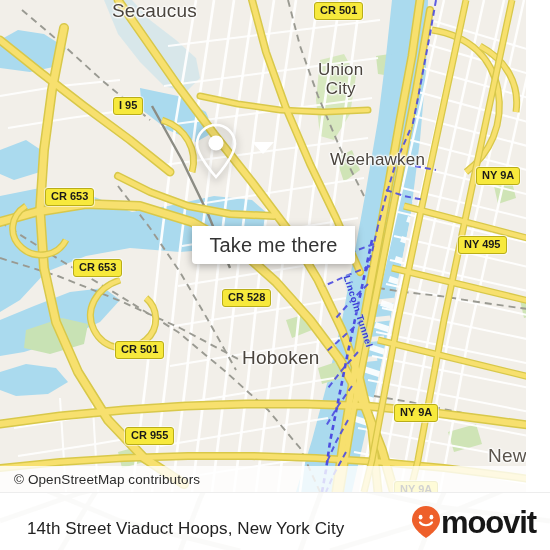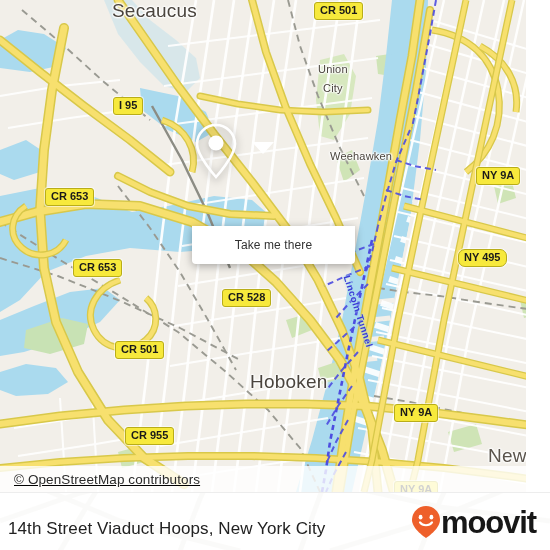--- a/index.html
+++ b/index.html
@@ -9,60 +9,60 @@
 
   
   #map{position:absolute;left:0;top:0;width:526px;height:492px;overflow:hidden;
        background:#fef9c3;}
   #map svg{position:absolute;left:0;top:0;}
 
   
   .mlabel{position:absolute;color:#50483f;white-space:nowrap;
           text-shadow:0 0 3px #fff,0 0 2px #fff,1px 0 2px #fff,-1px 0 2px #fff,0 1px 2px #fff,0 -1px 2px #fff;
           pointer-events:none;}
-  .city{font-size:11px;color:#4a443d;letter-spacing:.2px;}
+  .city{font-size:17px;color:#4a443d;letter-spacing:.2px;}
   .city.big{font-size:19px;}
   .city2{line-height:19px;text-align:center;}
 
   
   .shield{position:absolute;background:#f7e93c;border:1.4px solid #b9ad19;
           border-radius:3px;color:#1a1a1a;font-size:11px;font-weight:bold;
           padding:1px 5px 2px 5px;line-height:13px;white-space:nowrap;
           box-shadow:0 0 0 1px rgba(255,255,255,.55);}
 
   
   .ferry{position:absolute;color:#3b3bd6;font-size:9.5px;font-weight:bold;
          letter-spacing:.6px;white-space:nowrap;
          text-shadow:0 0 3px #aadaee,0 0 2px #aadaee;}
 
   
   #attrib{position:absolute;left:0;bottom:0;width:550px;height:26px;
           background:rgba(255,255,255,.80);
-          display:flex;align-items:center;text-decoration:underline;}
+          display:flex;align-items:center;}
   #attrib span{font-size:13.5px;color:#2b2b2b;padding-left:14px;letter-spacing:.1px;}
 
   
   #popup{position:absolute;left:192px;top:122px;width:163px;
          filter:drop-shadow(0 2px 4px rgba(0,0,0,.32));}
   #pop-head{height:104px;border-radius:4px 4px 0 0;
             display:flex;align-items:center;justify-content:center;}
   #pop-btn{height:38px;background:#fff;border-radius:0 0 4px 4px;
            display:flex;align-items:center;justify-content:center;
-           font-size:12px;color:#333;letter-spacing:.1px;}
+           font-size:20px;color:#333;letter-spacing:.1px;}
   #pop-tail{position:absolute;left:50%;top:142px;margin-left:-11px;
             width:0;height:0;border-left:11px solid transparent;
             border-right:11px solid transparent;border-top:12px solid #fff;}
 
   
   #footer{position:absolute;left:0;top:492px;width:550px;height:58px;
           background:#fff;overflow:hidden;display:flex;align-items:center;
           border-top:1px solid #ededed;}
   #footer-wm{position:absolute;left:0;top:-492px;width:550px;height:550px;
              opacity:.075;pointer-events:none;}
-  #ftitle{position:relative;font-size:17px;color:#222;padding-left:8px;
+  #ftitle{position:relative;font-size:17px;color:#222;padding-left:27px;
           letter-spacing:.1px;z-index:2;margin-top:13px;}
   #logo{position:absolute;right:14px;top:50%;margin-top:-16px;height:32px;
         display:flex;align-items:center;z-index:2;}
   #logo .wm{font-size:31px;color:#171717;letter-spacing:-1.1px;
             font-family:Liberation Sans, sans-serif;font-weight:bold;line-height:31px;}
 </style>
 </head>
 <body>
 
 <div id="app">
@@ -295,28 +295,28 @@
 
     <div class="mlabel city big" style="left:112px;top:0px;">Secaucus</div>
 
     <div class="mlabel city city2" style="left:318px;top:60px;">
       <div style="white-space:pre-line;">Union
 City</div>
     </div>
 
     <div class="mlabel city" style="left:330px;top:150px;">Weehawken</div>
 
-    <div class="mlabel city big" style="left:250px;top:347px;margin-top:24px;">Hoboken</div>
+    <div class="mlabel city big" style="left:242px;top:347px;">Hoboken</div>
 
     <div class="mlabel city big" style="left:488px;top:445px;color:#5a544c;">New</div>
 
     <div class="shield" style="left:314px;top:2px;">CR 501</div>
     <div class="shield" style="left:113px;top:97px;">I 95</div>
     <div class="shield" style="left:476px;top:167px;">NY 9A</div>
-    <div class="shield" style="left:458px;top:249px;border-radius:7px;">NY 495</div>
+    <div class="shield" style="left:458px;top:236px;">NY 495</div>
     <div class="shield" style="left:45px;top:188px;">CR 653</div>
     <div class="shield" style="left:73px;top:259px;">CR 653</div>
     <div class="shield" style="left:222px;top:289px;">CR 528</div>
     <div class="shield" style="left:115px;top:341px;">CR 501</div>
     <div class="shield" style="left:394px;top:404px;">NY 9A</div>
     <div class="shield" style="left:125px;top:427px;">CR 955</div>
     <div class="shield" style="left:394px;top:481px;">NY 9A</div>
 
     <div class="ferry" style="left:352px;top:274px;transform:rotate(72deg);transform-origin:left top;">Lincoln Tunnel</div>
 

